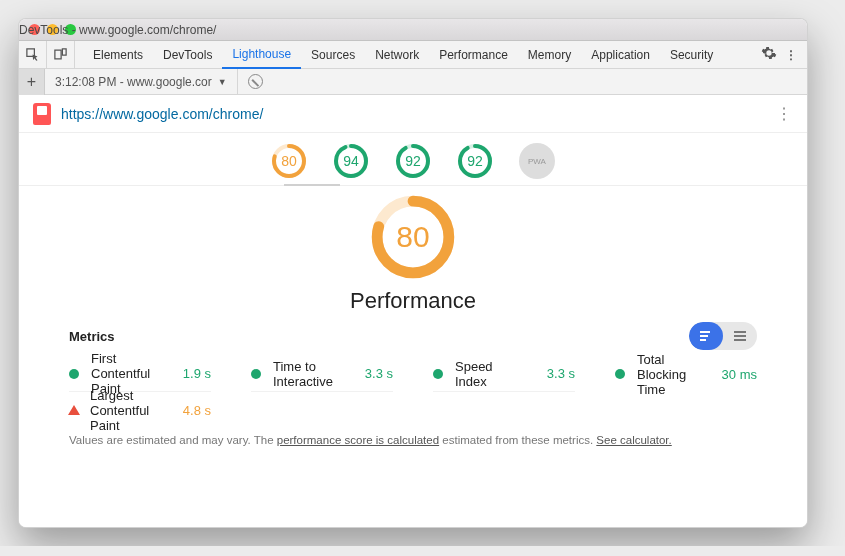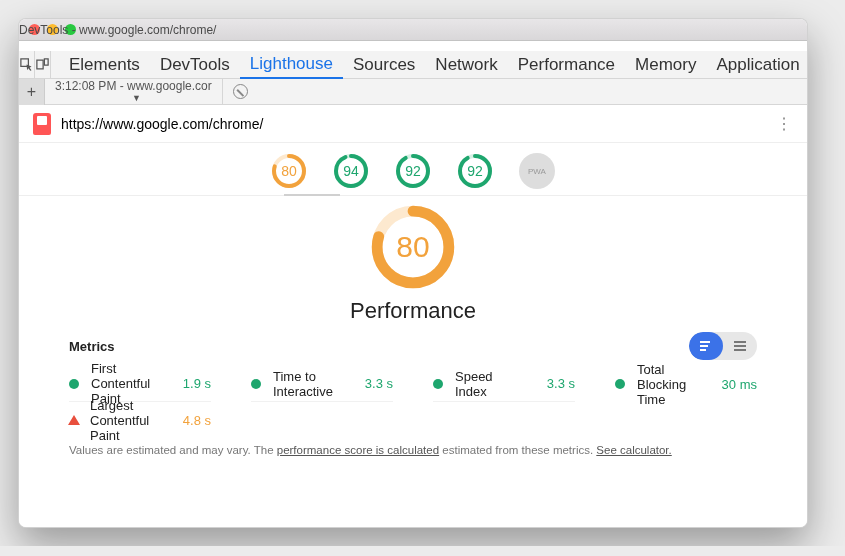--- a/index.html
+++ b/index.html
@@ -3,38 +3,38 @@
 <meta charset="utf-8">
 <style>
   * { box-sizing: border-box; margin: 0; padding: 0; font-family: -apple-system, BlinkMacSystemFont, "Segoe UI", Helvetica, Arial, sans-serif; }
   body { background:#ececec; padding:18px; }
   .window { width:790px; height:510px; background:#fff; border-radius:8px; box-shadow:0 18px 40px rgba(0,0,0,.35); overflow:hidden; display:flex; flex-direction:column; border:1px solid rgba(0,0,0,.18);}
   .titlebar { height:22px; background:linear-gradient(#e8e6e8,#d9d7d9); border-bottom:1px solid #c3c3c3; display:flex; align-items:center; position:relative; }
   .traffic { display:flex; gap:7px; padding-left:10px; }
   .dot { width:11px; height:11px; border-radius:50%; }
   .dot.red{background:#ff5f57;} .dot.yellow{background:#febc2e;} .dot.green{background:#28c840;}
   .titlebar-title{position:absolute;left:0;right:0;text-align:left;font-size:12px;color:#4a4a4a;}
-  .tabsrow{height:28px;background:#f3f3f3;border-bottom:1px solid #d6d6d6;display:flex;align-items:stretch;font-size:17px;color:#555;margin-top:10px;}
+  .tabsrow{height:28px;background:#f3f3f3;border-bottom:1px solid #d6d6d6;display:flex;align-items:stretch;font-size:12px;color:#555;}
   .iconbtn{width:28px;display:flex;align-items:center;justify-content:center;border-right:1px solid #d6d6d6;color:#555;}
   .iconbtn svg{width:15px;height:15px;}
   .tabs{display:flex;align-items:center;gap:0;padding-left:8px;flex:1;}
   .tab{padding:0 10px;line-height:28px;cursor:default;color:#333;}
   .tab.active{color:#1a73e8;border-bottom:2px solid #1a73e8;line-height:26px;}
   .endicons{display:flex;align-items:center;gap:8px;padding:0 10px;color:#555;}
   .endicons svg{width:16px;height:16px;}
   .subrow{height:26px;background:#f3f3f3;border-bottom:1px solid #d6d6d6;display:flex;align-items:center;font-size:12px;color:#555;}
   .subrow .plus{width:26px;height:26px;background:#ddd;display:flex;align-items:center;justify-content:center;border-right:1px solid #ccc;color:#555;font-size:16px;}
-  .subrow .report-label{padding:0 10px;border-right:1px solid #d6d6d6;display:flex;align-items:center;height:100%;flex-direction:column;}
+  .subrow .report-label{padding:0 10px;border-right:1px solid #d6d6d6;display:flex;align-items:center;height:100%;}
   .subrow .chev{margin-left:6px;font-size:9px;}
   .subrow .noentry{width:15px;height:15px;margin-left:10px;border:1.5px solid #888;border-radius:50%;position:relative;}
   .subrow .noentry::after{content:"";position:absolute;left:2px;right:2px;top:50%;height:1.5px;background:#888;transform:rotate(45deg);}
   .urlrow{height:38px;display:flex;align-items:center;padding:0 14px;border-bottom:1px solid #eee;background:#fff;}
   .lh-icon{width:18px;height:22px;background:#f55;border-radius:3px 3px 2px 2px;margin-right:10px;position:relative;}
   .lh-icon::before{content:"";position:absolute;left:4px;top:3px;width:10px;height:9px;background:#fff;border-radius:1px;}
-  .url{font-size:14px;color:#000000;flex:1;}
+  .url{font-size:14px;color:#0369a1;flex:1;}
   .kebab{color:#888;font-size:16px;letter-spacing:1px;}
   .gauges{display:flex;justify-content:center;gap:26px;padding:10px 0 6px;background:#fff;}
   .gauge-sm{position:relative;width:36px;height:36px;display:flex;align-items:center;justify-content:center;}
   .gauge-sm svg{position:absolute;inset:0;}
   .gauge-sm .num{font-size:14px;font-weight:400;}
   .gauge-tabline{height:0;border-bottom:1px solid #eee;position:relative;}
   .gauge-tabline .mark{position:absolute;height:2px;background:#d0d0d0;width:56px;left:265px;top:-1px;}
   .main{flex:1;overflow:hidden;padding:6px 0 0;background:#fff;}
   .biggauge{display:flex;flex-direction:column;align-items:center;margin-top:2px;}
   .biggauge-wrap{position:relative;width:86px;height:86px;display:flex;align-items:center;justify-content:center;}

